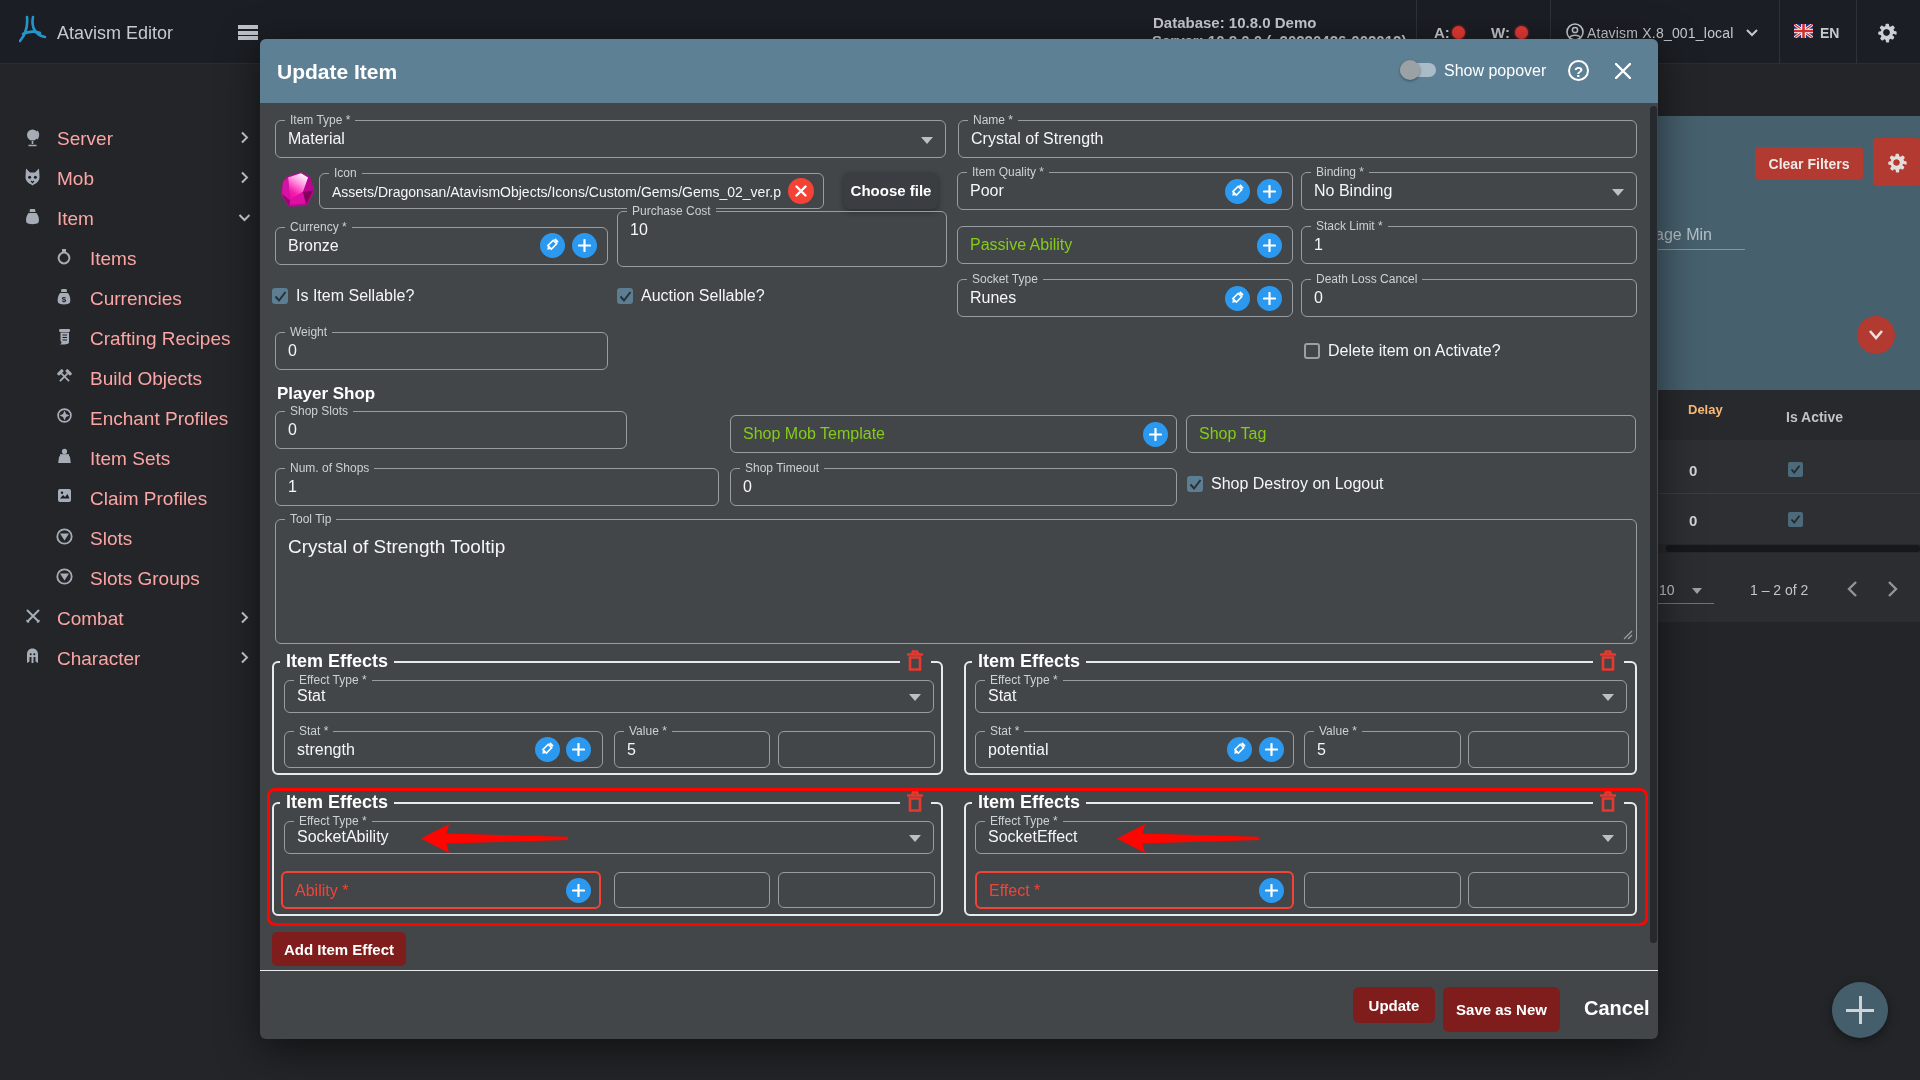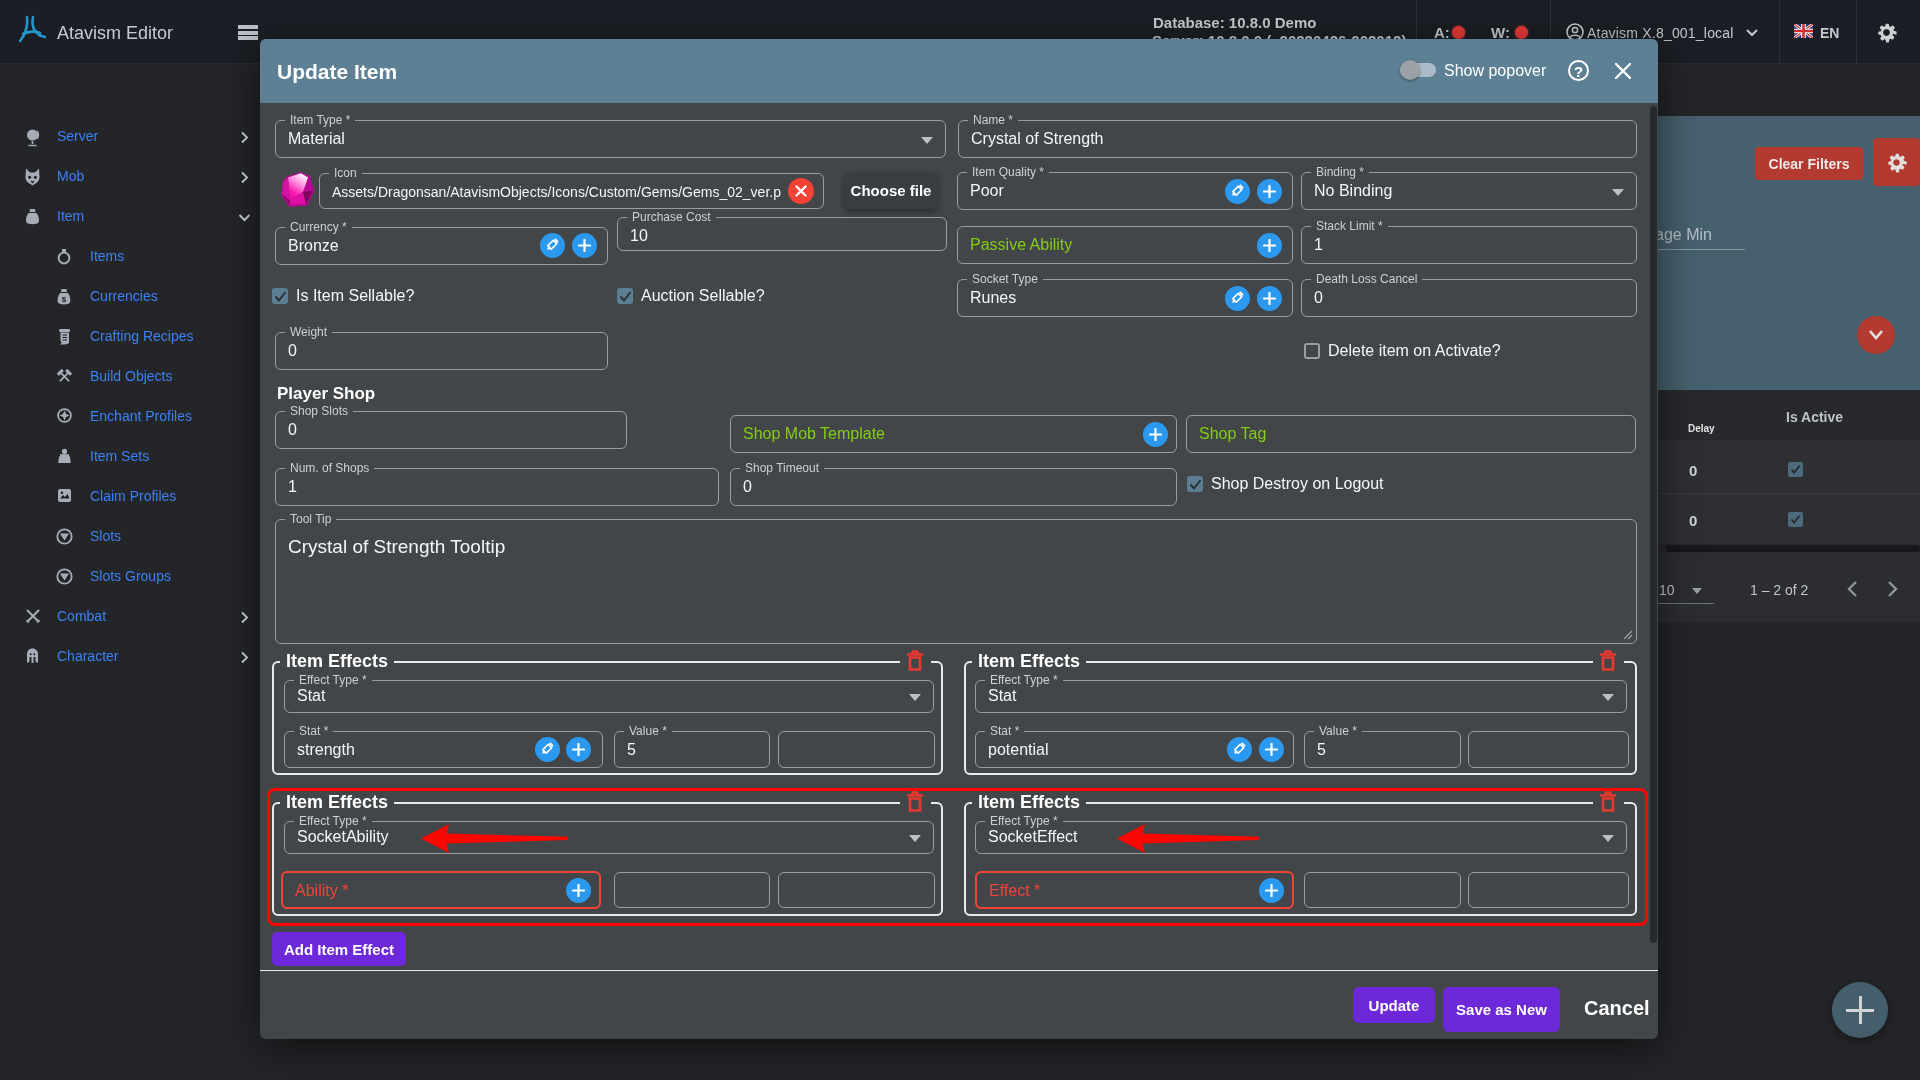--- a/index.html
+++ b/index.html
@@ -8,23 +8,23 @@
 #stage{position:relative;width:1920px;height:1080px;overflow:hidden}
 
 .f{position:absolute;border:1px solid #979da3;border-radius:6px}
 .f>.l{position:absolute;top:-9px;left:9px;padding:0 5px;font-size:12px;color:#ccd1d6;background:#424649;line-height:17px;white-space:nowrap}
 .f>.v{position:absolute;left:12px;top:9px;font-size:16px;color:#f4f6f7;white-space:nowrap}
 .f>.ph{color:#84cc16}
 .car{position:absolute;width:0;height:0;border:6px solid transparent;border-top:7px solid #bcc0c5;border-bottom:none}
 .cir{position:absolute;width:25px;height:25px;border-radius:50%;background:#2b99f0;display:flex;align-items:center;justify-content:center}
 .cb{position:absolute;width:16px;height:16px;background:#5b7e92;border-radius:3px;display:flex;align-items:center;justify-content:center}
 .cbl{position:absolute;font-size:16px;color:#f4f6f7;white-space:nowrap}
-.btn{position:absolute;background:#6d28d9;border-radius:6px;color:#fff;font-weight:bold;font-size:15px;display:flex;align-items:center;justify-content:center}
+.btn{position:absolute;background:#7f1d1d;border-radius:6px;color:#fff;font-weight:bold;font-size:15px;display:flex;align-items:center;justify-content:center}
 .legend{position:absolute;background:#424649;padding:0 6px;font-size:18px;font-weight:bold;color:#fff;line-height:20px;white-space:nowrap}
-.mtxt{position:absolute;font-size:14px;color:#3b82f6;white-space:nowrap}
+.mtxt{position:absolute;font-size:19px;color:#fca5a5;white-space:nowrap}
 .tb-sep{position:absolute;top:0;width:1px;height:64px;background:#2e3136}
 .tb-t{position:absolute;font-size:15px;font-weight:bold;color:#c6c9ce;white-space:nowrap}
 </style></head>
 <body>
 <div id="stage">
 
 <div class="abs" style="left:0;top:0;width:1920px;height:64px;background:#1b1e24;border-bottom:1px solid #2a2d33">
   <svg class="abs" style="left:19px;top:15px" width="28" height="30" viewBox="0 0 28 30">
     <g fill="none" stroke="#2496cc" stroke-width="2.6" stroke-linecap="round">
       <path d="M8 2 C 9 12, 6 20, 1 26"></path>
@@ -199,21 +199,21 @@
   <svg class="abs" style="left:1626px;top:88px" width="21" height="21" viewBox="0 0 24 24">
         <path fill="#e3dddb" d="M12 8.5a3.5 3.5 0 1 0 0 7 3.5 3.5 0 0 0 0-7zm9.4 5.4l-2-.4a7.6 7.6 0 0 1-.5 1.8l1.6 1.3a1 1 0 0 1 .2 1.3l-1 1.7a1 1 0 0 1-1.3.4l-1.9-.8a7.6 7.6 0 0 1-1.5 1.1l.1 2.1a1 1 0 0 1-.8 1h-2a1 1 0 0 1-1-.9l-.2-2a7.6 7.6 0 0 1-1.7-.7l-1.6 1.2a1 1 0 0 1-1.3-.1l-1.4-1.4a1 1 0 0 1-.1-1.3l1.2-1.6a7.6 7.6 0 0 1-.7-1.7l-2-.2a1 1 0 0 1-.9-1v-2a1 1 0 0 1 1-.9l2-.1a7.6 7.6 0 0 1 .6-1.7L4.6 7.1a1 1 0 0 1 .1-1.3L6.1 4.4a1 1 0 0 1 1.3-.1l1.6 1.2a7.6 7.6 0 0 1 1.7-.7l.2-2a1 1 0 0 1 1-.9h2a1 1 0 0 1 1 .9l.1 2a7.6 7.6 0 0 1 1.8.7l1.6-1.2a1 1 0 0 1 1.3.1l1.4 1.4a1 1 0 0 1 .1 1.3l-1.2 1.6c.3.5.5 1.1.7 1.7l2 .2a1 1 0 0 1 .9 1v2a1 1 0 0 1-.9 1z"></path>
         <circle cx="12" cy="12" r="3.4" fill="#b23a31"></circle>
       </svg>
   <div class="abs" style="left:1597px;top:252px;width:38px;height:38px;border-radius:50%;background:#b23a31"></div>
   <svg class="abs" style="left:1608px;top:265px" width="16" height="12" viewBox="0 0 16 12">
         <path d="M2 2 L8 9 L14 2" fill="none" stroke="#e8e2e0" stroke-width="2.6"></path>
       </svg>
 
   <div class="abs" style="left:0;top:326px;width:1660px;height:50px;background:#27292d"></div>
-  <div class="abs" style="left:1428px;top:359px;font-size:10px;font-weight:bold;color:#e5e5e5">Delay</div>
+  <div class="abs" style="left:1428px;top:338px;font-size:13px;font-weight:bold;color:#fdba74">Delay</div>
   <div class="abs" style="left:1526px;top:345px;font-size:14px;font-weight:bold;color:#bfc2c6">Is Active</div>
   <div class="abs" style="left:0;top:376px;width:1660px;height:54px;background:#2d2f33;border-bottom:1px solid #3b3d41"></div>
   <div class="abs" style="left:0;top:430px;width:1660px;height:51px;background:#2d2f33;border-bottom:1px solid #3b3d41"></div>
   <div class="abs" style="left:1429px;top:398px;font-size:15px;font-weight:bold;color:#cfd2d6">0</div>
   <div class="abs" style="left:1429px;top:448px;font-size:15px;font-weight:bold;color:#cfd2d6">0</div>
   <div class="abs" style="left:1528px;top:398px;width:15px;height:15px;background:#4d6a7a;border-radius:2px"></div>
   <svg class="abs" style="left:1530px;top:400px" width="11" height="11" viewBox="0 0 11 11">
         <path d="M1.5 5.5 L4.2 8.5 L9.5 1.8" fill="none" stroke="#24292e" stroke-width="1.8"></path>
       </svg>
   <div class="abs" style="left:1528px;top:448px;width:15px;height:15px;background:#4d6a7a;border-radius:2px"></div>
@@ -325,21 +325,21 @@
               <rect x="5.4" y="0.8" width="4.2" height="2.1" fill="#fff"></rect>
               <path d="M5.2 10.6 L9.8 10.6 L7.5 13.8 Z" fill="#fff"></path>
             </g>
           </svg>
         </div>
   <div class="cir" style="left:311.5px;top:193.5px">
           <svg width="13" height="13" viewBox="0 0 13 13">
             <path d="M6.5 1 V12 M1 6.5 H12" stroke="#fff" stroke-width="2.2" stroke-linecap="round"></path>
           </svg>
         </div>
-  <div class="f" style="left:357px;top:178px;width:330px;height:34px">
+  <div class="f" style="left:357px;top:172px;width:330px;height:56px">
           <span class="l">Purchase Cost</span>
           <span class="v">10</span>
         </div>
   <div class="f" style="left:697px;top:187px;width:336px;height:38px">
           <span class="v ph">Passive Ability</span>
         </div>
   <div class="cir" style="left:996.5px;top:193.5px">
           <svg width="13" height="13" viewBox="0 0 13 13">
             <path d="M6.5 1 V12 M1 6.5 H12" stroke="#fff" stroke-width="2.2" stroke-linecap="round"></path>
           </svg>

